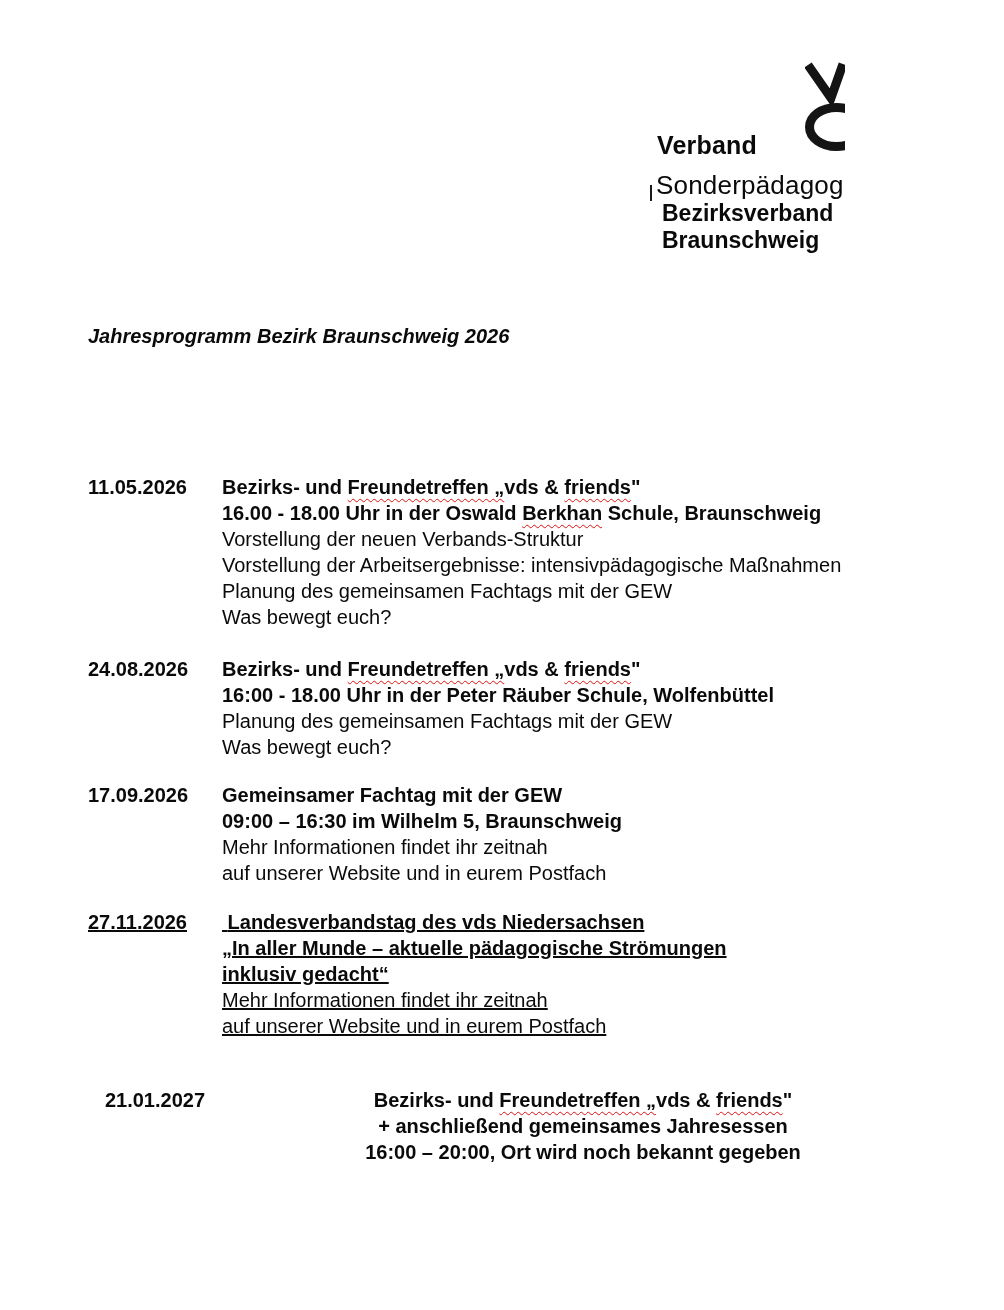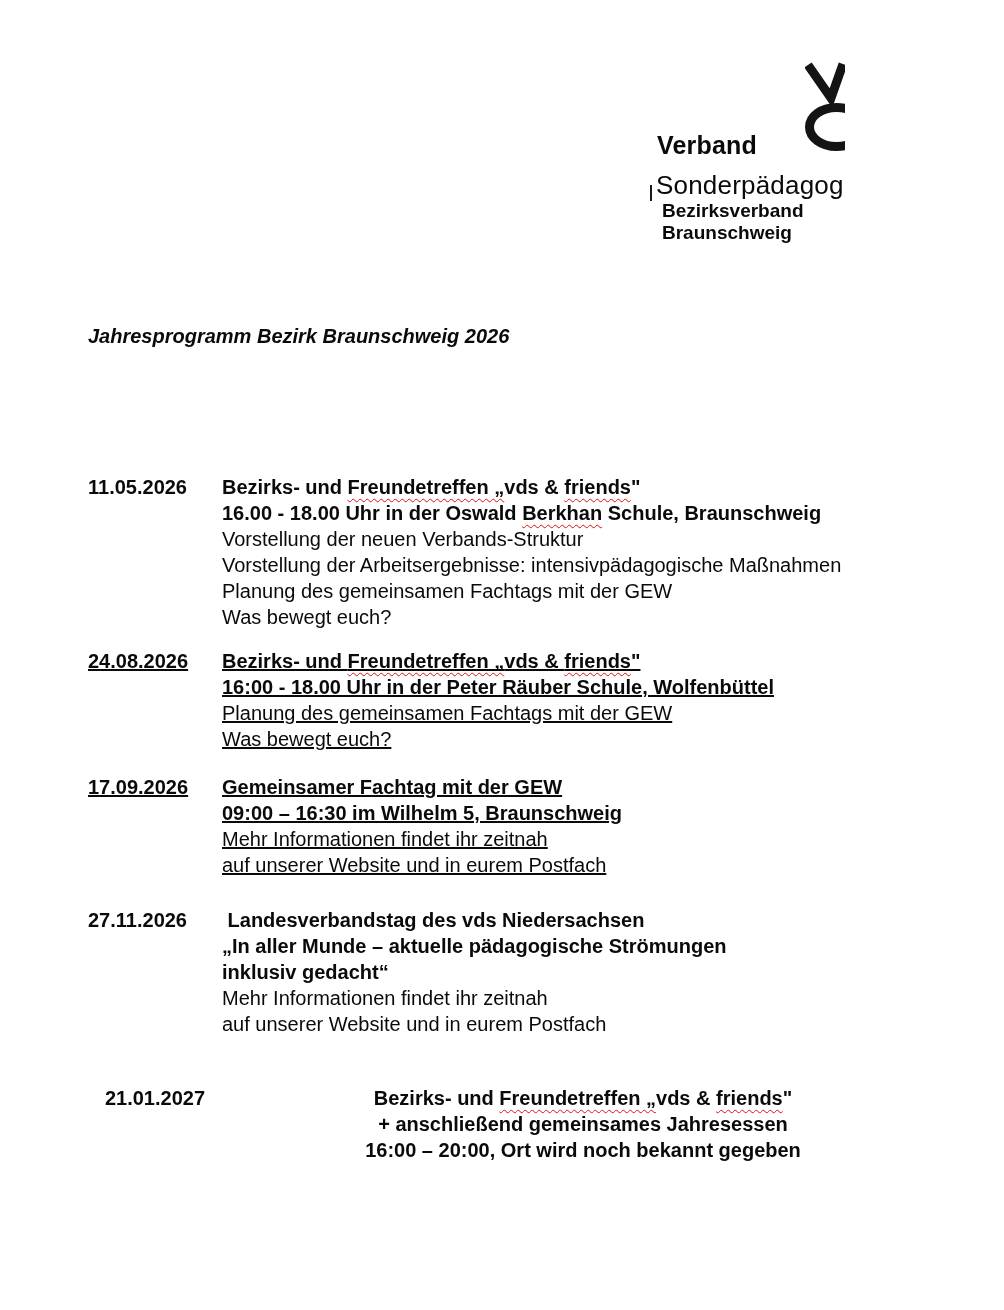--- a/index.html
+++ b/index.html
@@ -5,32 +5,32 @@
   html,body { margin:0; padding:0; background:#ffffff; }
   .page {
     position:relative; width:845px; height:1310px; background:#fff;
     font-family:"Liberation Sans", sans-serif; color:#0a0a0a; overflow:hidden;
   }
   
   .logo-mark { position:absolute; left:805px; top:62px; }
   .logo-verband { position:absolute; left:657px; top:131px; font-size:25px; font-weight:bold; letter-spacing:0.2px; }
   .logo-sonder  { position:absolute; left:656px; top:170px; font-size:26px; font-weight:normal; letter-spacing:0.2px; }
   .logo-bar     { position:absolute; left:650px; top:185px; width:2px; height:16px; background:#1a1a1a; }
-  .logo-bezirk  { position:absolute; left:662px; top:200px; font-size:19px; font-weight:bold; }
+  .logo-bezirk  { position:absolute; left:662px; top:200px; font-size:23px; font-weight:bold; }
   
   .content {
     position:absolute; left:88px; top:271px; width:856px;
     font-size:20px; line-height:26px; white-space:pre-wrap;
   }
   .doc-title { font-weight:bold;font-style:italic; }
   .entry { display:flex; }
   .entry:nth-child(1){ margin-top:47px; }
-  .entry:nth-child(2){ margin-top:18px;text-decoration:underline; }
-  .entry:nth-child(3){ margin-top:22px;text-decoration:underline; }
-  .entry:nth-child(4){ margin-top:29px; }
+  .entry:nth-child(2){ margin-top:26px; }
+  .entry:nth-child(3){ margin-top:22px; }
+  .entry:nth-child(4){ margin-top:23px;text-decoration:underline; }
   .entry:nth-child(5){ margin-top:48px;text-align:center; }
   .entry-date { flex:0 0 134px; width:134px; font-weight:bold; }
   .entry-lines { flex:1; }
   .entry-line.bold { font-weight:bold; }
   .squiggle {
     text-decoration-line:underline;
     text-decoration-style:wavy;
     text-decoration-color:var(--squiggle-color,#e01010);
     text-decoration-thickness:1px;
     text-underline-offset:4px;

